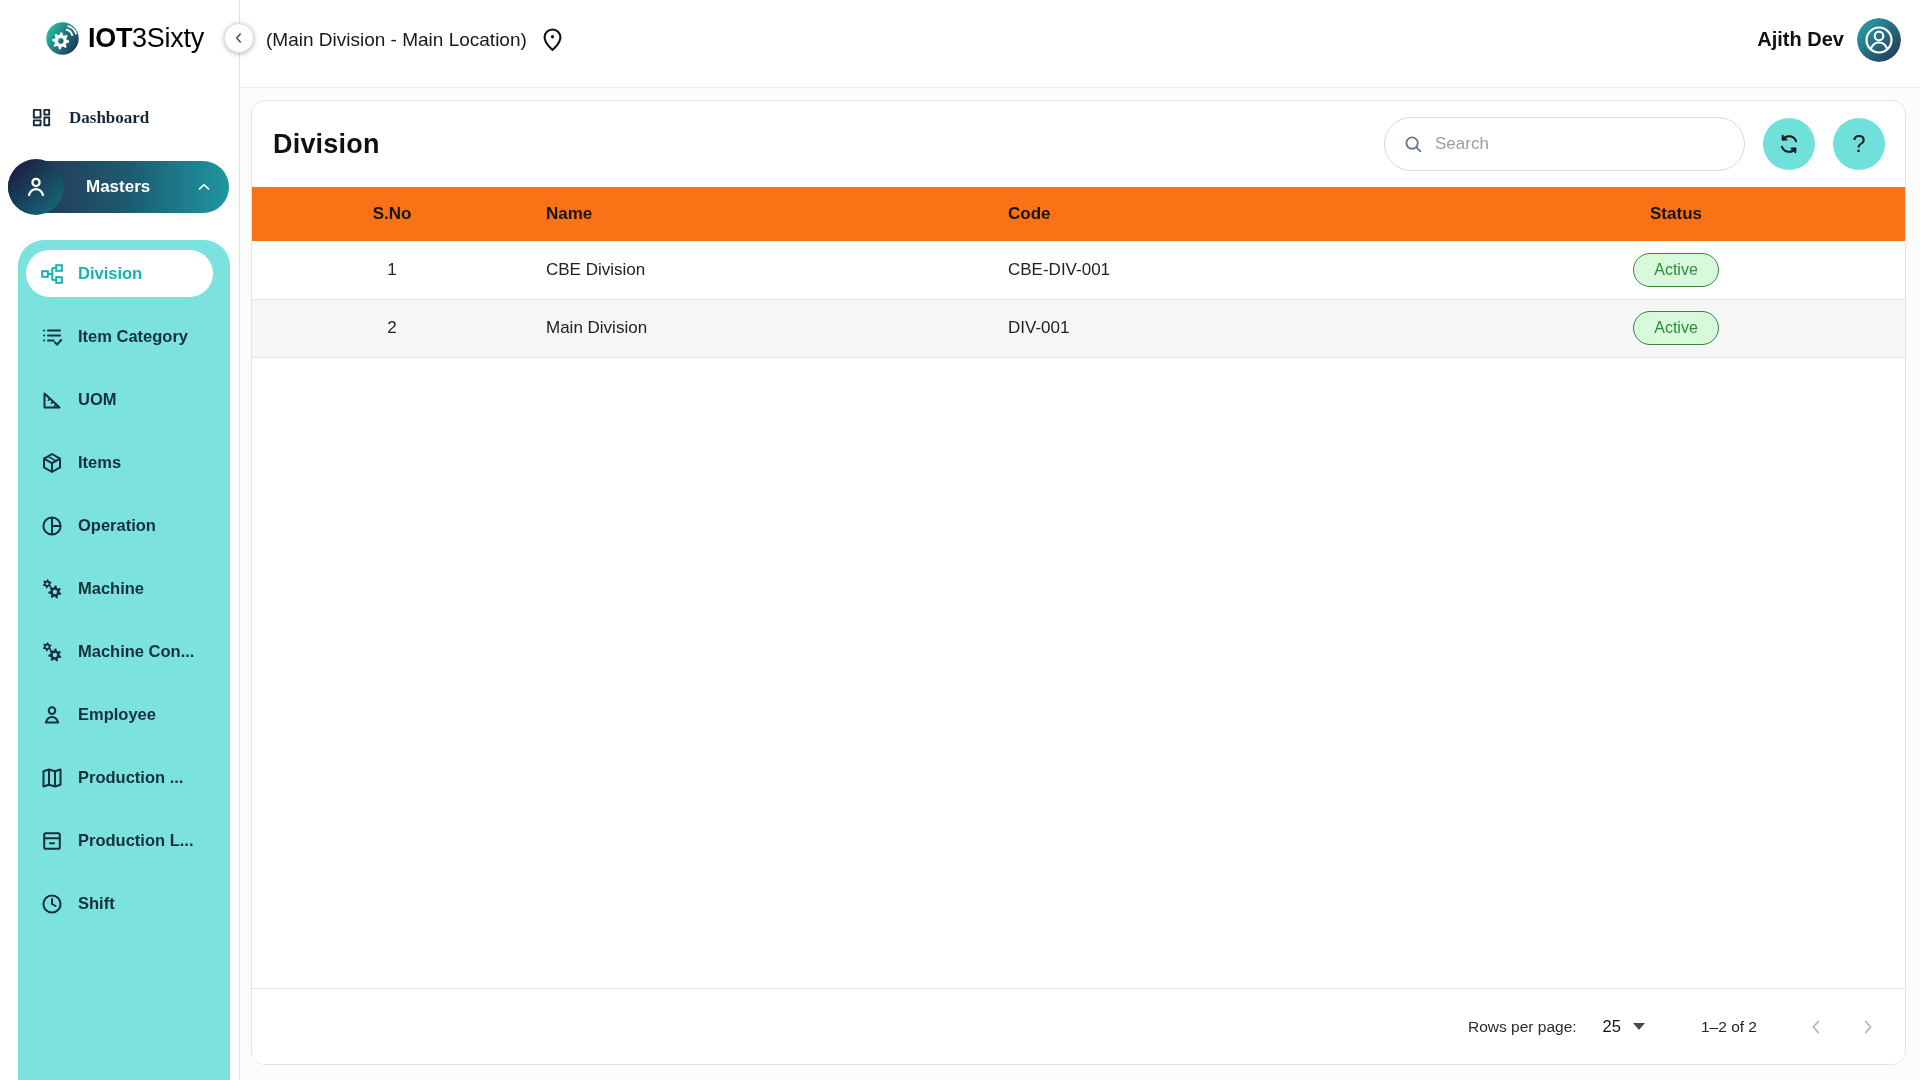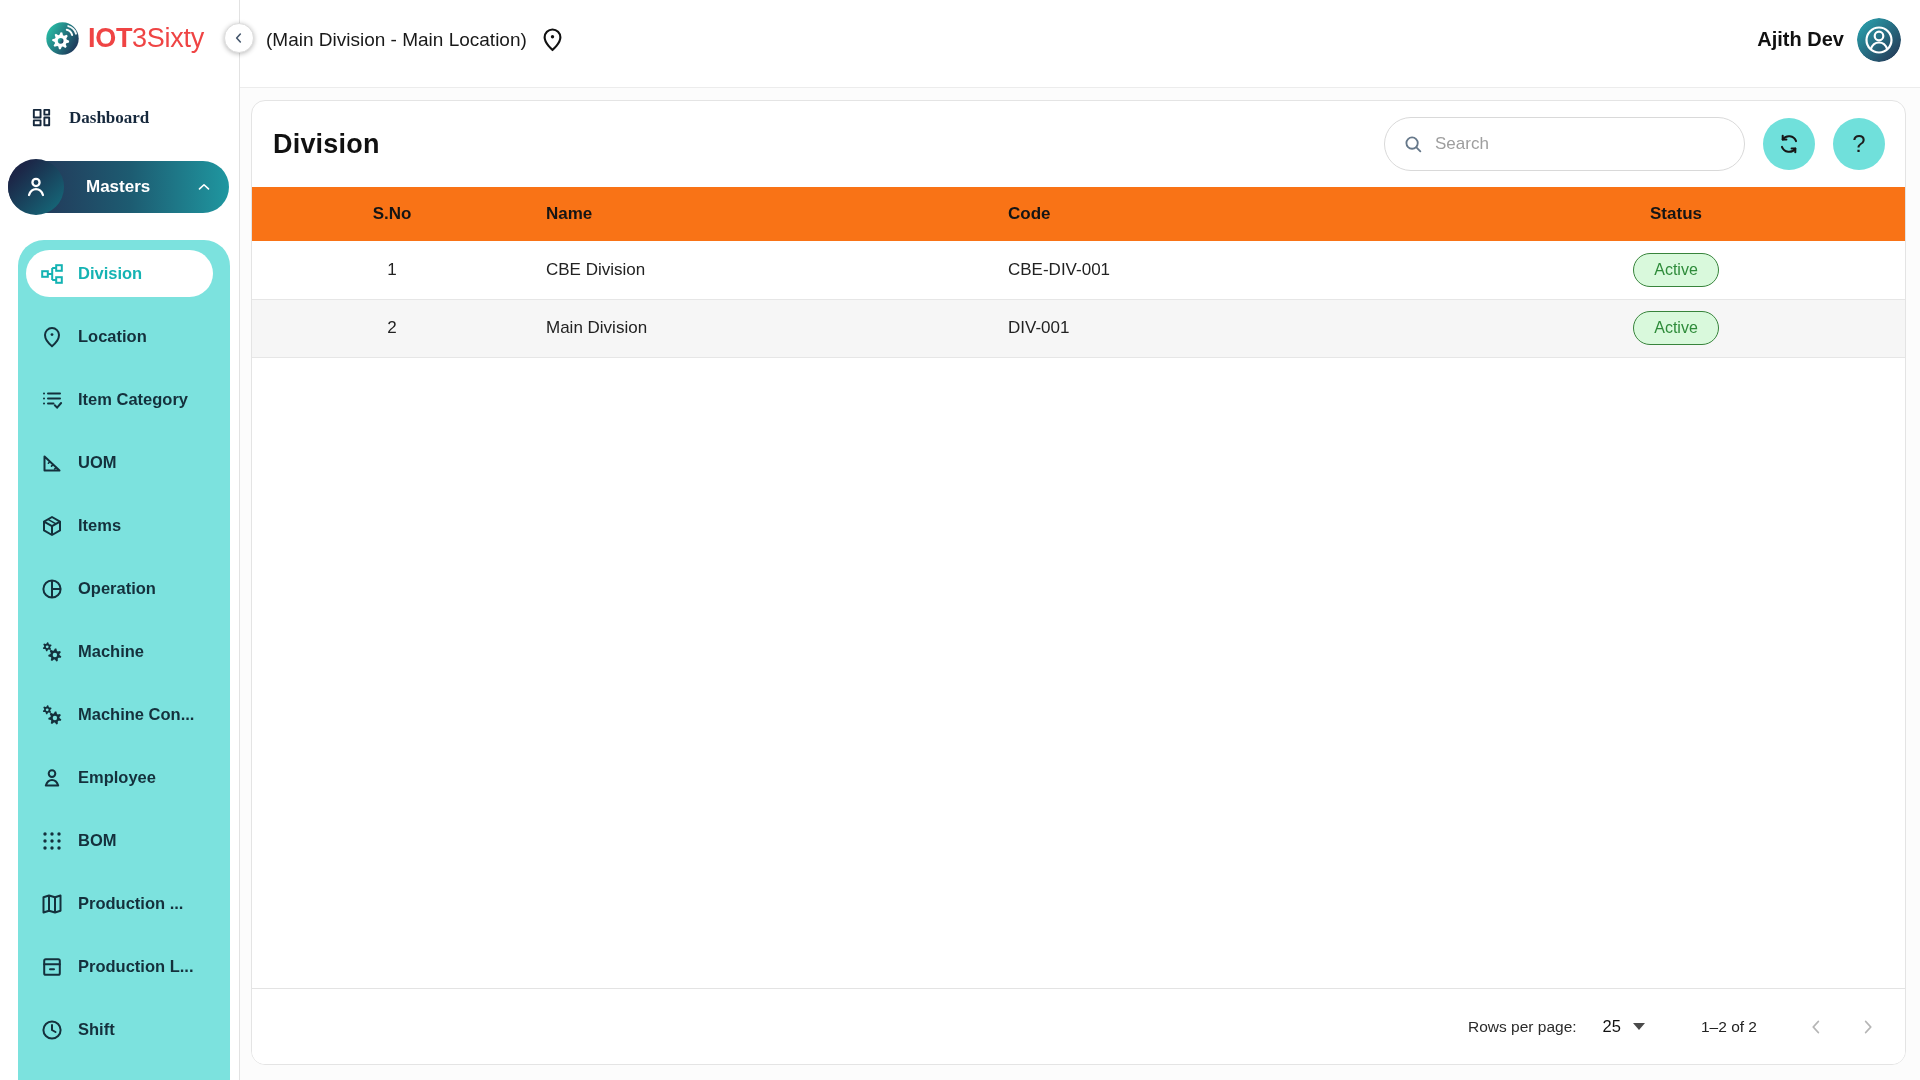--- a/index.html
+++ b/index.html
@@ -5,21 +5,21 @@
   * { margin:0; padding:0; box-sizing:border-box; }
   html,body { width:1920px; height:1080px; overflow:hidden; background:#fff;
               font-family:"Liberation Sans", sans-serif; color:#1b1b1b; }
   body { display:flex; position:relative; }
 
   
   .sidebar { width:240px; height:1080px; background:#fff; border-right:1px solid #e2e2e2;
              display:flex; flex-direction:column; flex:0 0 240px; }
   .logo-row { display:flex; align-items:center; padding:15px 0 0 44px; height:62px; }
   .logo-mark { width:37px; height:37px; flex:0 0 37px; }
-  .logo-text { margin-left:7px; font-size:27px; letter-spacing:-0.3px; white-space:nowrap; color:#ef4444; }
+  .logo-text { margin-left:7px; font-size:27px; letter-spacing:-0.3px; white-space:nowrap; color:#000000; }
   .logo-text .b { font-weight:800; }
   .logo-text .l { font-weight:400; }
 
   .dash-item { display:flex; align-items:center; margin:44px 0 0 30px; cursor:pointer;font-family:Liberation Serif, serif; }
   .dash-item .dicon { width:23px; height:23px; color:#16283c; }
   .dash-item .dlabel { margin-left:16px; font-size:17px; font-weight:600; color:#16283c; }
 
   .masters-bar { position:relative; margin:32px 10px 12px 8px; height:52px; border-radius:27px;
                  background:linear-gradient(90deg,#252e52 0%, #1d5b71 55%, #1f97a0 100%);
                  display:flex; align-items:center; cursor:pointer; }
@@ -158,33 +158,20 @@
               </g>
             </svg>
           </span>
           <span class="slabel">Division</span>
         </div>
       </div>
       <div class="subitem-slot">
         <div class="subitem">
           <span class="sicon">
             <svg viewBox="0 0 24 24">
-              <g fill="none" stroke="currentColor" stroke-width="2">
-                <path d="M12 21.2s-7-5.6-7-11.1a7 7 0 1 1 14 0c0 5.5-7 11.1-7 11.1z"></path>
-                <circle cx="12" cy="9.6" r="1.4" fill="currentColor" stroke="none"></circle>
-              </g>
-            </svg>
-          </span>
-          <span class="slabel">Location</span>
-        </div>
-      </div>
-      <div class="subitem-slot">
-        <div class="subitem">
-          <span class="sicon">
-            <svg viewBox="0 0 24 24">
               <g stroke="currentColor" stroke-width="2" fill="none" stroke-linecap="round">
                 <path d="M4 5.5h.01M8 5.5h12M4 10.5h.01M8 10.5h12M4 15.5h.01M8 15.5h5.5"></path>
                 <path d="M14.8 17.3l2.3 2.3 4-4.6"></path>
               </g>
             </svg>
           </span>
           <span class="slabel">Item Category</span>
         </div>
       </div>
       <div class="subitem-slot">
@@ -257,38 +244,20 @@
         <div class="subitem">
           <span class="sicon">
             <svg viewBox="0 0 24 24">
               <g fill="none" stroke="currentColor" stroke-width="2" stroke-linecap="round">
                 <circle cx="12" cy="7.6" r="3.3"></circle>
                 <path d="M5.8 19.5c1.2-3.8 3.5-5.5 6.2-5.5s5 1.7 6.2 5.5z" stroke-linejoin="round"></path>
               </g>
             </svg>
           </span>
           <span class="slabel">Employee</span>
-        </div>
-      </div>
-      <div class="subitem-slot">
-        <div class="subitem">
-          <span class="sicon">
-            <svg viewBox="0 0 24 24">
-              <circle cx="5" cy="5" r="1.7" fill="currentColor"></circle>
-              <circle cx="12" cy="5" r="1.7" fill="currentColor"></circle>
-              <circle cx="19" cy="5" r="1.7" fill="currentColor"></circle>
-              <circle cx="5" cy="12" r="1.7" fill="currentColor"></circle>
-              <circle cx="12" cy="12" r="1.7" fill="currentColor"></circle>
-              <circle cx="19" cy="12" r="1.7" fill="currentColor"></circle>
-              <circle cx="5" cy="19" r="1.7" fill="currentColor"></circle>
-              <circle cx="12" cy="19" r="1.7" fill="currentColor"></circle>
-              <circle cx="19" cy="19" r="1.7" fill="currentColor"></circle>
-            </svg>
-          </span>
-          <span class="slabel">BOM</span>
         </div>
       </div>
       <div class="subitem-slot">
         <div class="subitem">
           <span class="sicon">
             <svg viewBox="0 0 24 24">
               <g fill="none" stroke="currentColor" stroke-width="2" stroke-linejoin="round">
                 <path d="M3.5 5.3L9 3.5l6 1.8 5.5-1.8v15.2L15 20.5l-6-1.8-5.5 1.8z"></path>
                 <path d="M9 3.5v15.2M15 5.3v15.2"></path>
               </g>

